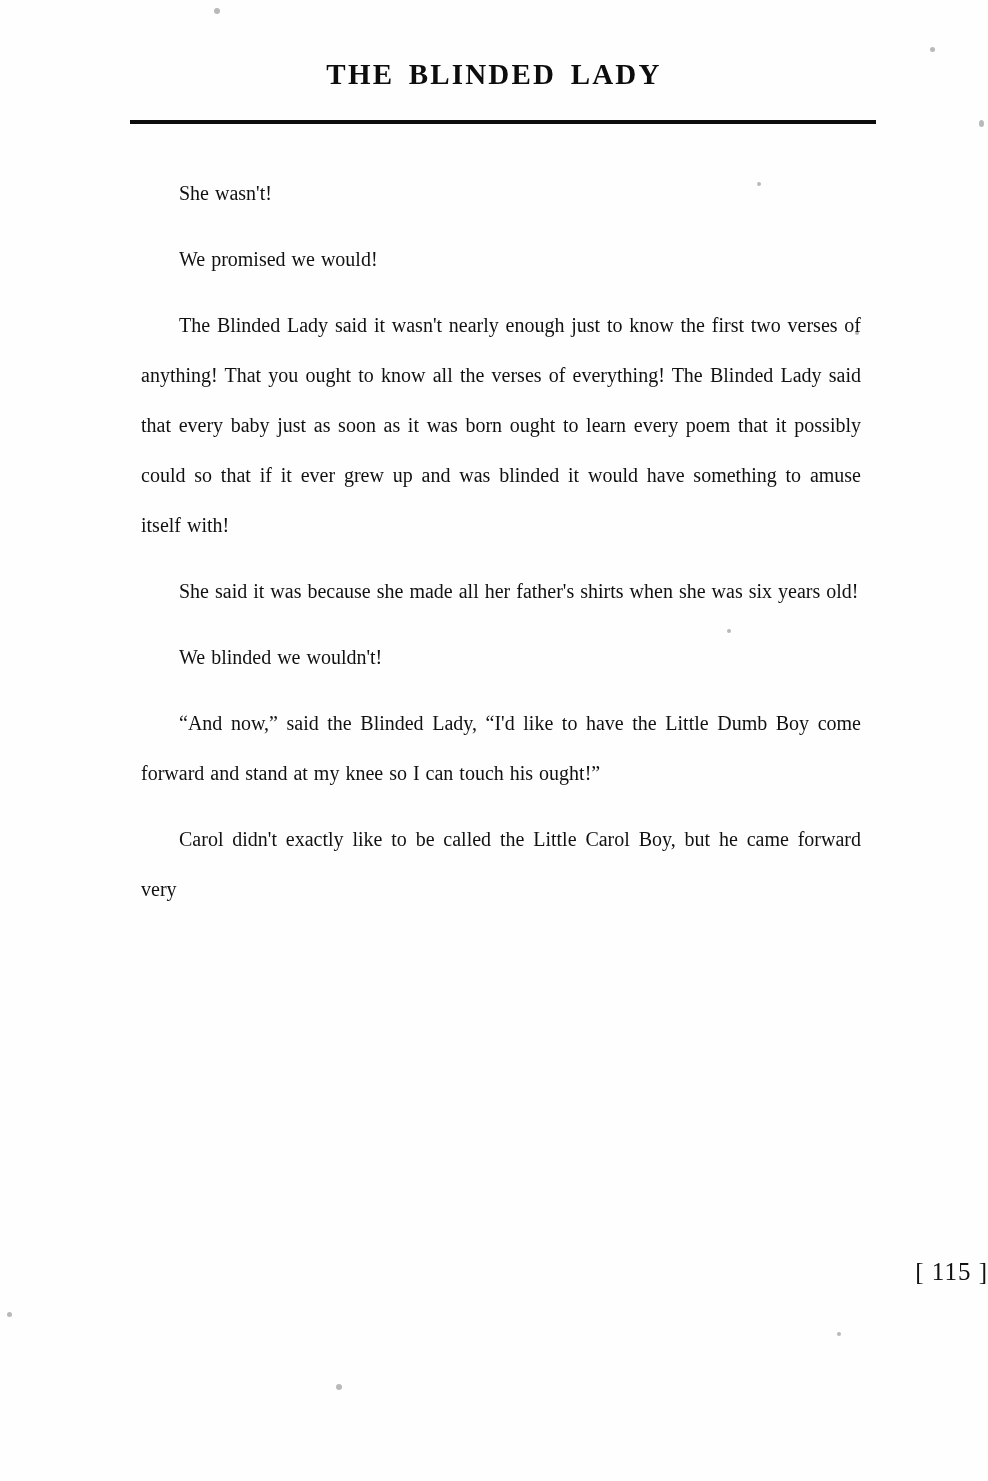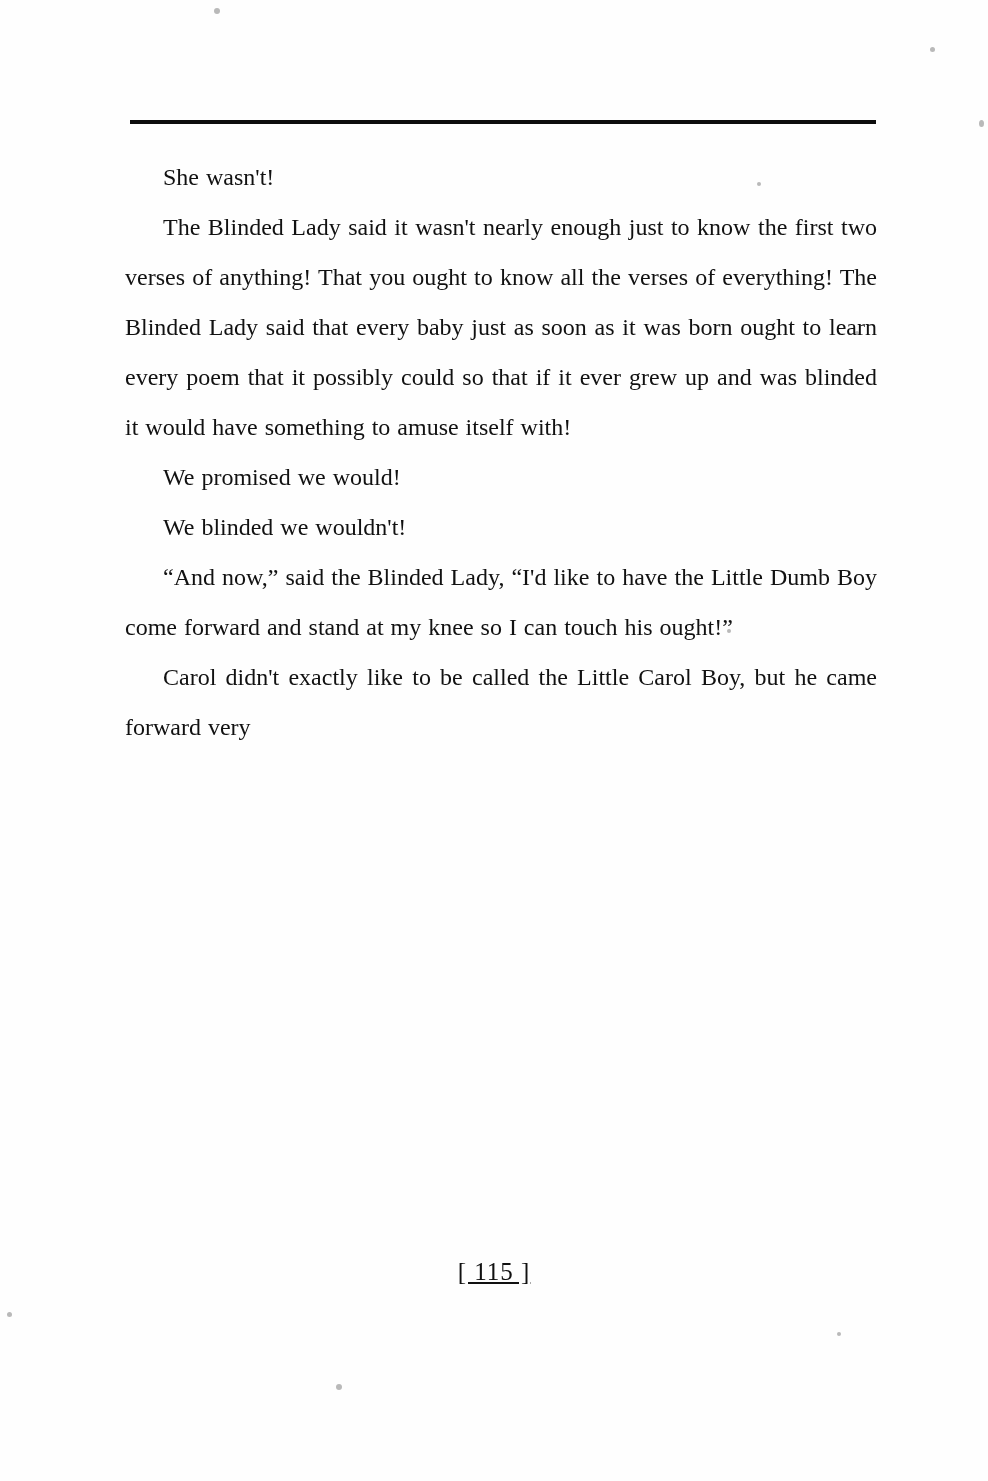--- a/index.html
+++ b/index.html
@@ -49,43 +49,42 @@
   }
 
   .body-col {
     position: absolute;
     top: 152px;
     left: 125px;
     width: 752px;
   }
 
   .para {
-    margin: 0;
+    margin: 16px;
     text-align: justify;
     text-justify: inter-word;
-    font-size: 24px;
+    font-size: 20px;
     line-height: 50px;
     text-indent: 38px;
     color: #111111;
     word-spacing: 1px;
   }
   .para.short {
     text-align: left;
   }
 
   .folio {
     position: absolute;
     top: 1258px;
     left: 0;
     width: 988px;
-    text-align: center;
+    text-align: right;
     font-size: 25px;
     letter-spacing: 1px;
     color: #111111;
-    text-decoration: underline;
   }
 
   
   .speck {
     position: absolute;
     background: #b9b9b9;
     border-radius: 50%;
   }
   .s1 { left: 214px; top: 8px;    width: 6px; height: 6px; }
   .s2 { left: 930px; top: 47px;   width: 5px; height: 5px; }
@@ -105,26 +104,28 @@
   <div class="speck s1"></div>
   <div class="speck s2"></div>
   <div class="speck s3"></div>
   <div class="speck s4"></div>
   <div class="speck s5"></div>
   <div class="speck s6"></div>
   <div class="speck s7"></div>
   <div class="speck s8"></div>
   <div class="speck s9"></div>
 
+  <div class="running-head">THE BLINDED LADY</div>
 
   <div class="head-rule"></div>
 
   <div class="body-col">
     <p class="para short">She wasn't!</p>
+    <p class="para short">We promised we would!</p>
     <p class="para">The Blinded Lady said it wasn't nearly enough just to know the first two verses of anything!  That you ought to know all the verses of everything!  The Blinded Lady said that every baby just as soon as it was born ought to learn every poem that it possibly could so that if it ever grew up and was blinded it would have something to amuse itself with!</p>
-    <p class="para short">We promised we would!</p>
+    <p class="para">She said it was because she made all her father's shirts when she was six years old!</p>
     <p class="para short">We blinded we wouldn't!</p>
     <p class="para">“And now,” said the Blinded Lady, “I'd like to have the Little Dumb Boy come forward and stand at my knee so I can touch his ought!”</p>
     <p class="para">Carol didn't exactly like to be called the Little Carol Boy, but he came forward very</p>
   </div>
 
   <div class="folio">[ 115 ]</div>
 </div>
 
 </body></html>

